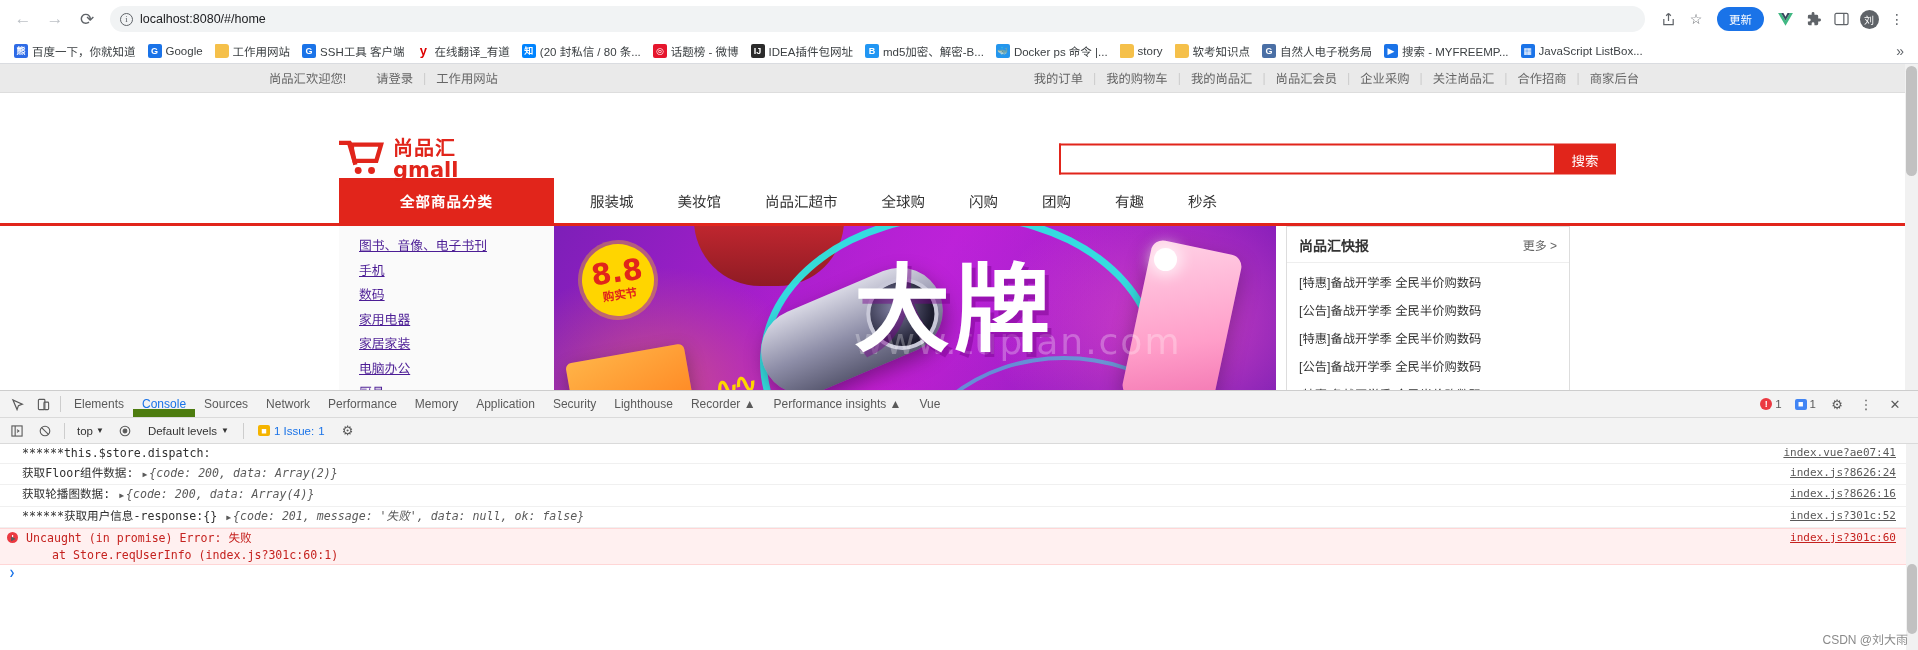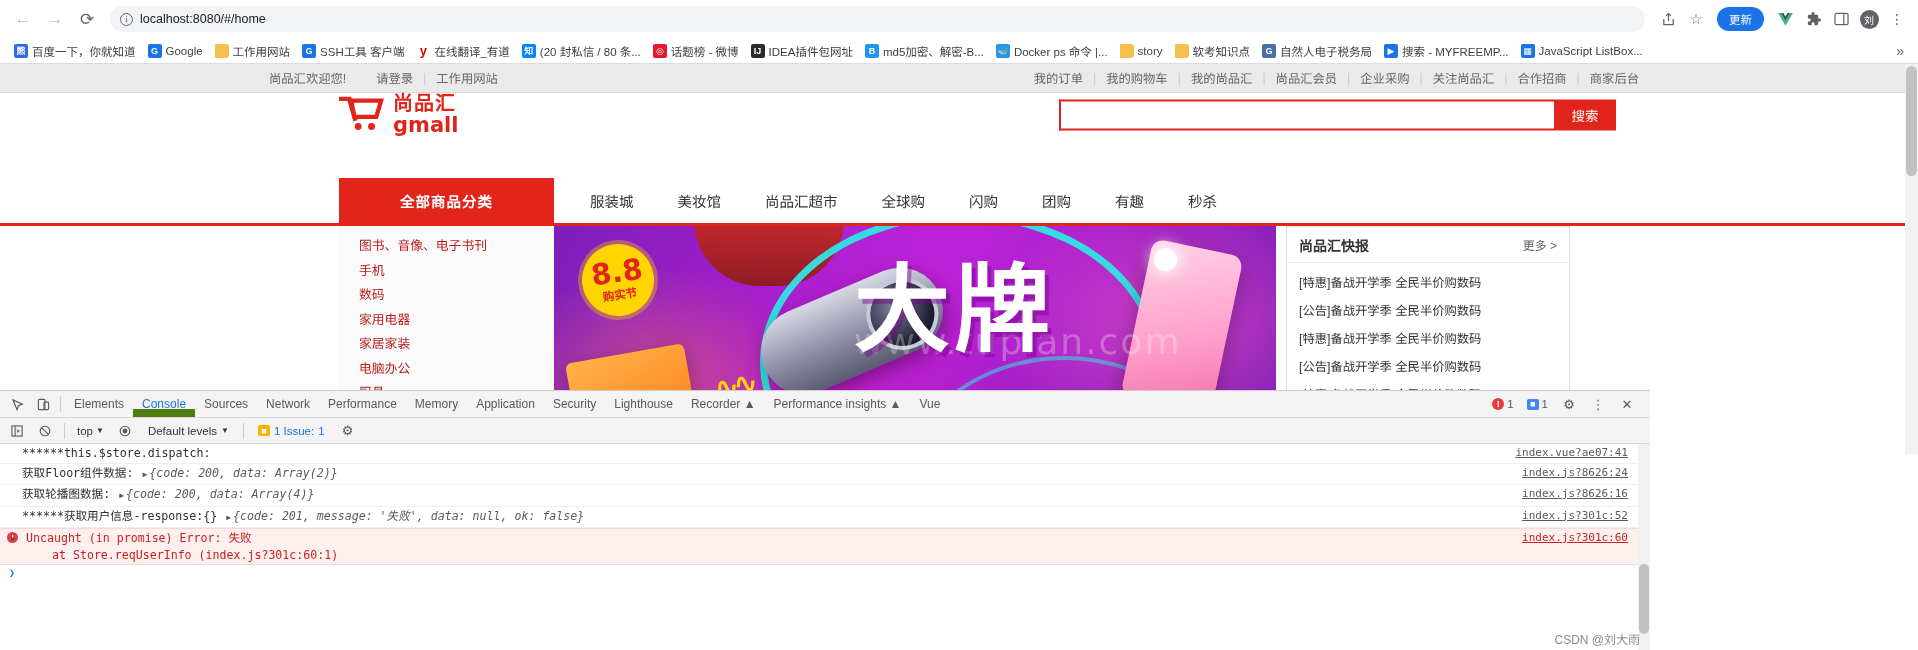--- a/index.html
+++ b/index.html
@@ -99,21 +99,21 @@
     width: 1400px; margin: 0 auto; display: flex;
     align-items: center; justify-content: space-between; padding: 0 10px;
   }
   .topbar-left, .topbar-right { display: flex; align-items: center; }
   .topbar-left span, .topbar-right span { white-space: nowrap; }
   .tb-link { padding: 0 10px; }
   .tb-sep { color: #ccc; }
   .welcome { padding-right: 20px; }
 
   .header {
-    height: 88px; display: flex; align-items: flex-start;
+    height: 88px; display: flex; align-items: flex-end;
     position: relative;
   }
   .header-inner {
     width: 1400px; margin: 0 auto; display: flex;
     align-items: center; position: relative; padding: 0 10px;
   }
   .logo { display: flex; align-items: center; gap: 8px; margin-left: 70px; }
   .logo-cart { width: 46px; height: 42px; flex: none; }
   .logo-text { line-height: 1.05; color: #e1251b; }
   .logo-text .cn { font-size: 20px; font-weight: bold; letter-spacing: 1px; }
@@ -160,21 +160,21 @@
     width: 1400px; margin: 0 auto; display: flex;
     padding: 0 10px; height: 225px;
   }
 
   .catlist {
     width: 215px; margin-left: 70px; background: #fafafa;
     padding: 8px 0 0 0; flex: none;
   }
   .cat-item {
     height: 24.5px; line-height: 24.5px; padding-left: 20px;
-    font-size: 12.8px; color: #b91c1c; white-space: nowrap;
+    font-size: 12.8px; color: #4c1d95; white-space: nowrap; text-decoration: underline;
   }
 
   .banner {
     width: 722px; flex: none; position: relative; overflow: hidden;
     background: linear-gradient(120deg,#7d1fb8 0%, #a01ec9 25%, #c21ed0 48%, #9b1fc4 70%, #6f1bb0 100%);
   }
   .banner-grad2 {
     position: absolute; inset: 0;
     background:
       radial-gradient(ellipse 300px 210px at 86% 44%, rgba(255,90,200,.55), transparent 62%),
@@ -294,21 +294,21 @@
   .news-icon-cell {
     flex: 1; height: 42px; display: flex; align-items: center;
     justify-content: center; border-right: 1px solid #eee;
     color: #e1251b; font-size: 19px;
   }
   .news-icon-cell:last-child { border-right: none; }
 
   
   .devtools {
     position: absolute; left: 0; bottom: 0;
-    width: 1650px; height: 260px;
+    width: 1918px; height: 260px;
     background: #fff; border-top: 1px solid #cdcdcd;
     font-family: "Liberation Sans", sans-serif;
   }
   .dt-tabs {
     height: 27px; display: flex; align-items: center;
     border-bottom: 1px solid #dadada; background: #f3f3f3;
     padding: 0 4px; font-size: 12px; color: #5a5a5a;
   }
   .dt-icon-btn {
     width: 26px; height: 24px; display: flex; align-items: center;

